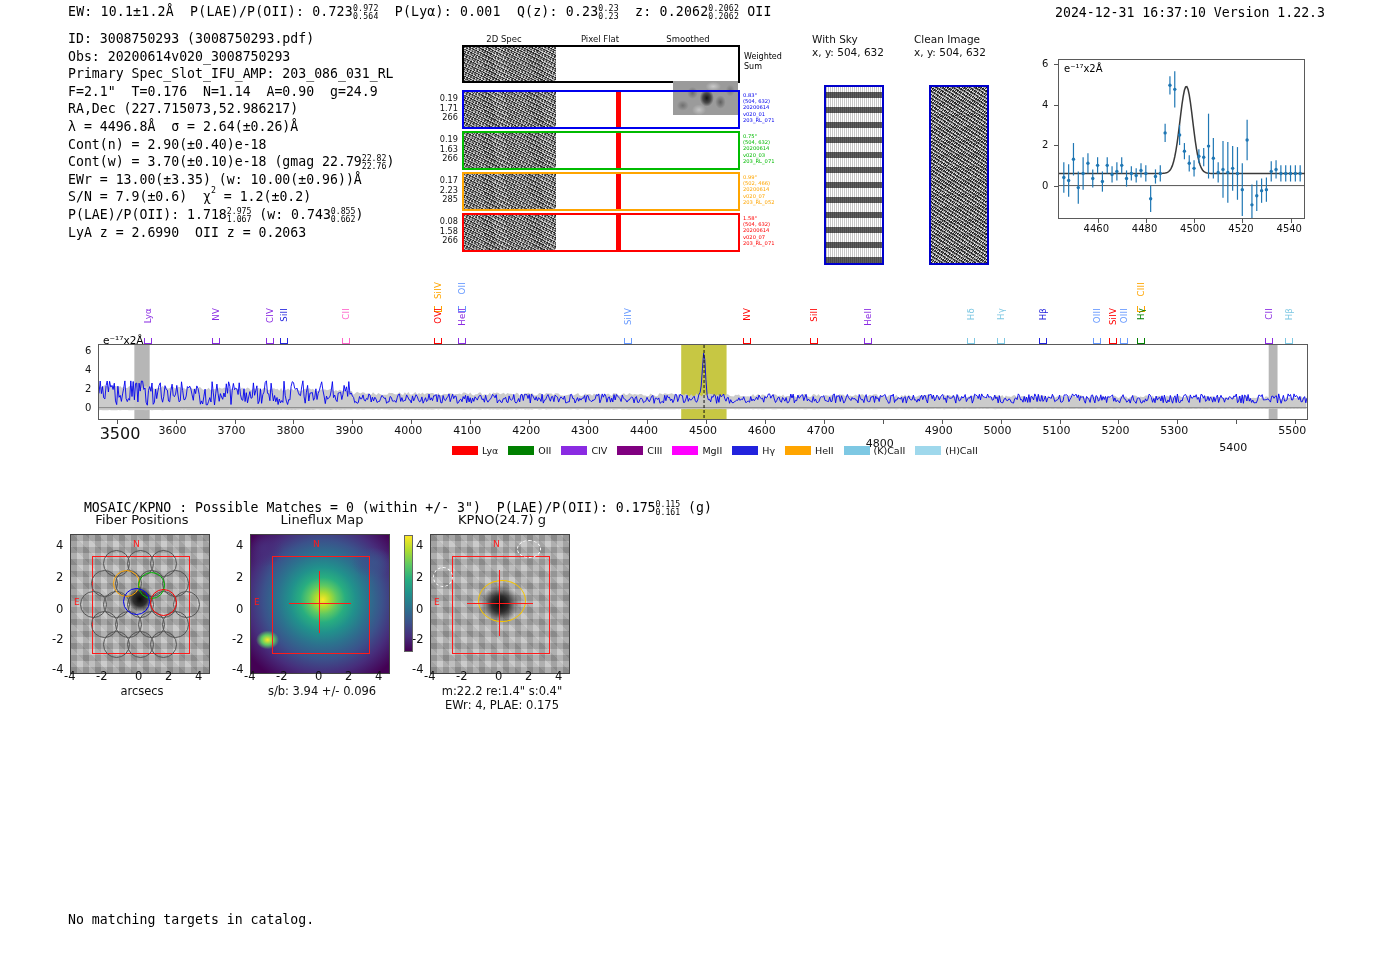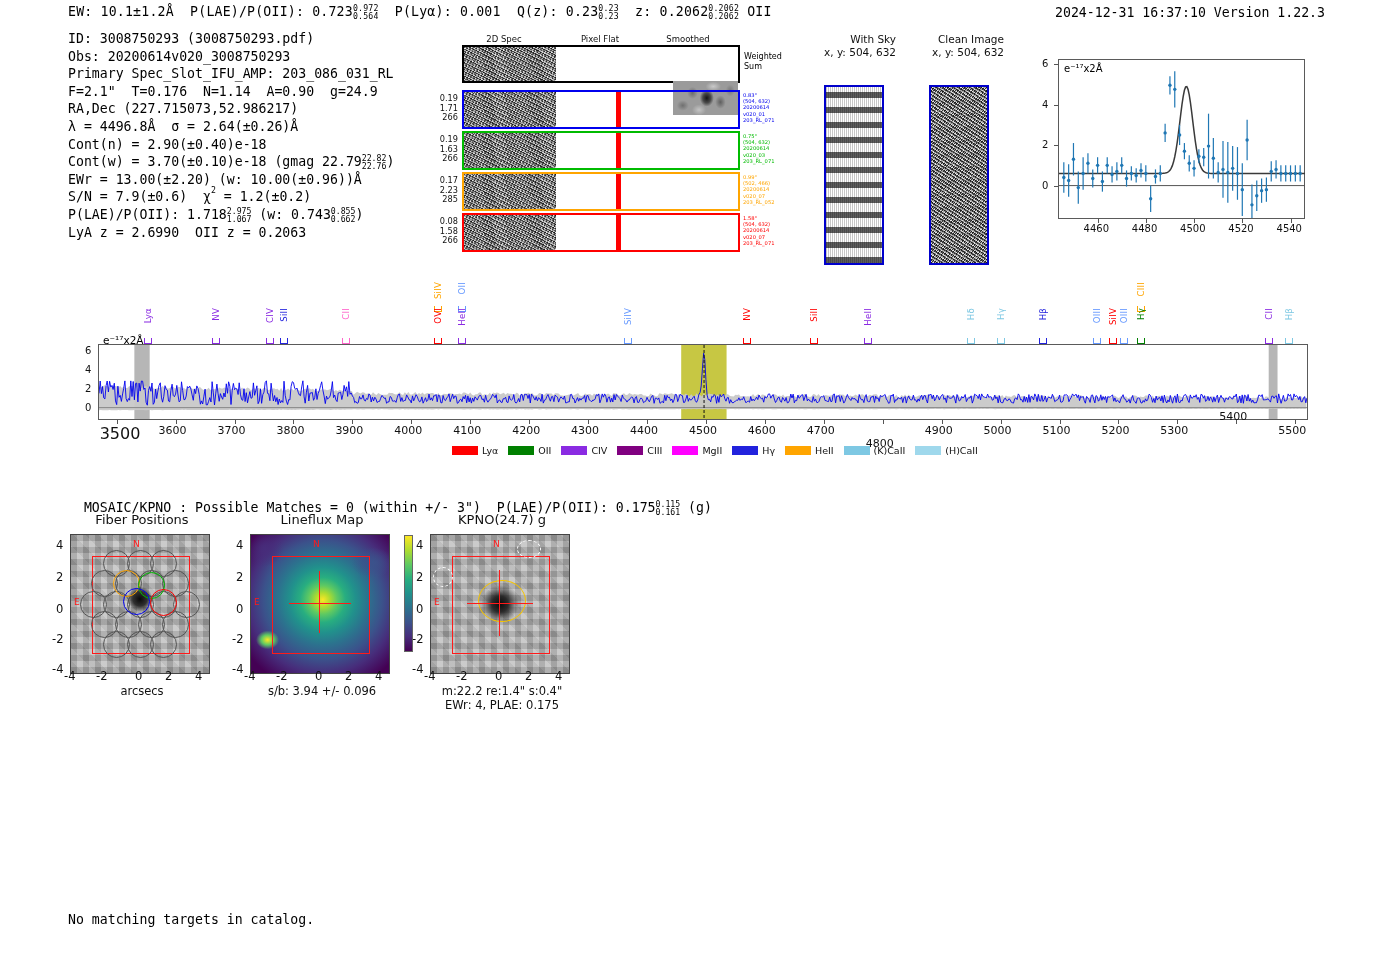--- a/index.html
+++ b/index.html
@@ -42,21 +42,21 @@
       radial-gradient(ellipse 7px 8px at 30% 35%, #6b6b6b 0%, rgba(150,150,150,0) 75%),
       radial-gradient(ellipse 7px 9px at 73% 62%, #5f5f5f 0%, rgba(150,150,150,0) 75%),
       radial-gradient(ellipse 8px 7px at 15% 72%, #707070 0%, rgba(150,150,150,0) 75%),
       radial-gradient(ellipse 6px 8px at 88% 28%, #787878 0%, rgba(150,150,150,0) 75%),
       radial-gradient(ellipse 10px 6px at 62% 16%, #c9c9c9 0%, rgba(150,150,150,0) 78%),
       radial-gradient(ellipse 9px 7px at 40% 85%, #c4c4c4 0%, rgba(150,150,150,0) 78%);}
   .rowlabels{font-family:"DejaVu Sans","Liberation Sans",sans-serif;font-size:8.2px;line-height:9.6px;text-align:right;color:#111;}
   .sidelabels{font-family:"DejaVu Sans","Liberation Sans",sans-serif;font-size:5.2px;line-height:6.2px;white-space:pre;}
 
   
-  .cutcap{font-family:"DejaVu Sans","Liberation Sans",sans-serif;font-size:10.5px;text-align:right;line-height:12.5px;color:#111;}
+  .cutcap{font-family:"DejaVu Sans","Liberation Sans",sans-serif;font-size:10.5px;text-align:left;line-height:12.5px;color:#111;}
   .withsky{background-color:#f2f2f2;
     background-image:repeating-linear-gradient(180deg,
       rgba(255,255,255,1) 0 5px, rgba(60,60,60,.82) 5px 11px, rgba(255,255,255,1) 11px 15px);}
   .withsky::after{content:"";position:absolute;inset:0;
     background-image:repeating-linear-gradient(90deg,rgba(0,0,0,.22) 0 1px,rgba(255,255,255,.3) 1px 2px);
     mix-blend-mode:multiply;}
   .cleanimg{background-color:#8d8d8d;}
   .cleanimg::after{content:"";position:absolute;inset:0;
     background-image:
       repeating-linear-gradient(33deg,rgba(0,0,0,.6) 0 1px,rgba(255,255,255,.55) 1px 2px,rgba(0,0,0,.2) 2px 3px),
@@ -105,21 +105,21 @@
 
 <div class="abs mono" id="param-block">
   <div>ID: 3008750293 (3008750293.pdf)</div>
   <div>Obs: 20200614v020_3008750293</div>
   <div>Primary Spec_Slot_IFU_AMP: 203_086_031_RL</div>
   <div>F=2.1"  T=0.176  N=1.14  A=0.90  g=24.9</div>
   <div>RA,Dec (227.715073,52.986217)</div>
   <div>λ = 4496.8Å  σ = 2.64(±0.26)Å</div>
   <div>Cont(n) = 2.90(±0.40)e-18</div>
   <div><span>Cont(w) = 3.70(±0.10)e-18 (gmag 22.79</span><span class="frac"><span>22.82</span><br><span>22.76</span></span><span>)</span></div>
-  <div>EWr = 13.00(±2.20) (w: 10.00(±0.96))Å</div>
+  <div>EWr = 13.00(±3.35) (w: 10.00(±0.96))Å</div>
   <div><span>S/N = 7.9(±0.6)  </span><span>χ</span><sup>2</sup><span> = 1.2(±0.2)</span></div>
   <div><span>P(LAE)/P(OII): 1.718</span><span class="frac"><span>2.975</span><br><span>1.067</span></span><span>&nbsp;</span><span>(w: 0.743</span><span class="frac"><span>0.855</span><br><span>0.662</span></span><span>)</span></div>
   <div>LyA z = 2.6990  OII z = 0.2063</div>
 </div>
 
 <div class="abs" id="spec2d">
   <div class="abs panelcap" style="left:28px;top:0;width:92px;">2D Spec</div>
   <div class="abs panelcap" style="left:130px;top:0;width:80px;">Pixel Flat</div>
   <div class="abs panelcap" style="left:218px;top:0;width:80px;">Smoothed</div>
 
@@ -447,21 +447,21 @@
       <div class="ticklbl" style="left: 826.654px; top: 146px; font-size: 11px;">4900</div>
       <div class="abs" style="left: 843.654px; top: 142px; width: 1px; height: 4px; background: rgb(85, 85, 85);"></div>
       <div class="ticklbl" style="left: 885.58px; top: 146px; font-size: 11px;">5000</div>
       <div class="abs" style="left: 902.58px; top: 142px; width: 1px; height: 4px; background: rgb(85, 85, 85);"></div>
       <div class="ticklbl" style="left: 944.507px; top: 146px; font-size: 11px;">5100</div>
       <div class="abs" style="left: 961.507px; top: 142px; width: 1px; height: 4px; background: rgb(85, 85, 85);"></div>
       <div class="ticklbl" style="left: 1003.43px; top: 146px; font-size: 11px;">5200</div>
       <div class="abs" style="left: 1020.43px; top: 142px; width: 1px; height: 4px; background: rgb(85, 85, 85);"></div>
       <div class="ticklbl" style="left: 1062.36px; top: 146px; font-size: 11px;">5300</div>
       <div class="abs" style="left: 1079.36px; top: 142px; width: 1px; height: 4px; background: rgb(85, 85, 85);"></div>
-      <div class="ticklbl" style="left: 1121.29px; top: 132px; font-size: 11px;">5400</div>
+      <div class="ticklbl" style="left: 1121.29px; top: 163px; font-size: 11px;">5400</div>
       <div class="abs" style="left: 1138.29px; top: 142px; width: 1px; height: 4px; background: rgb(85, 85, 85);"></div>
       <div class="ticklbl" style="left: 1180.21px; top: 146px; font-size: 11px;">5500</div>
       <div class="abs" style="left: 1197.21px; top: 142px; width: 1px; height: 4px; background: rgb(85, 85, 85);"></div>
     </div>
 </div>
 <div id="spec-legend">
     <div class="item">
       <span class="sw" style="background: rgb(255, 0, 0);"></span>
       <span class="lb">Lyα</span>
     </div>

